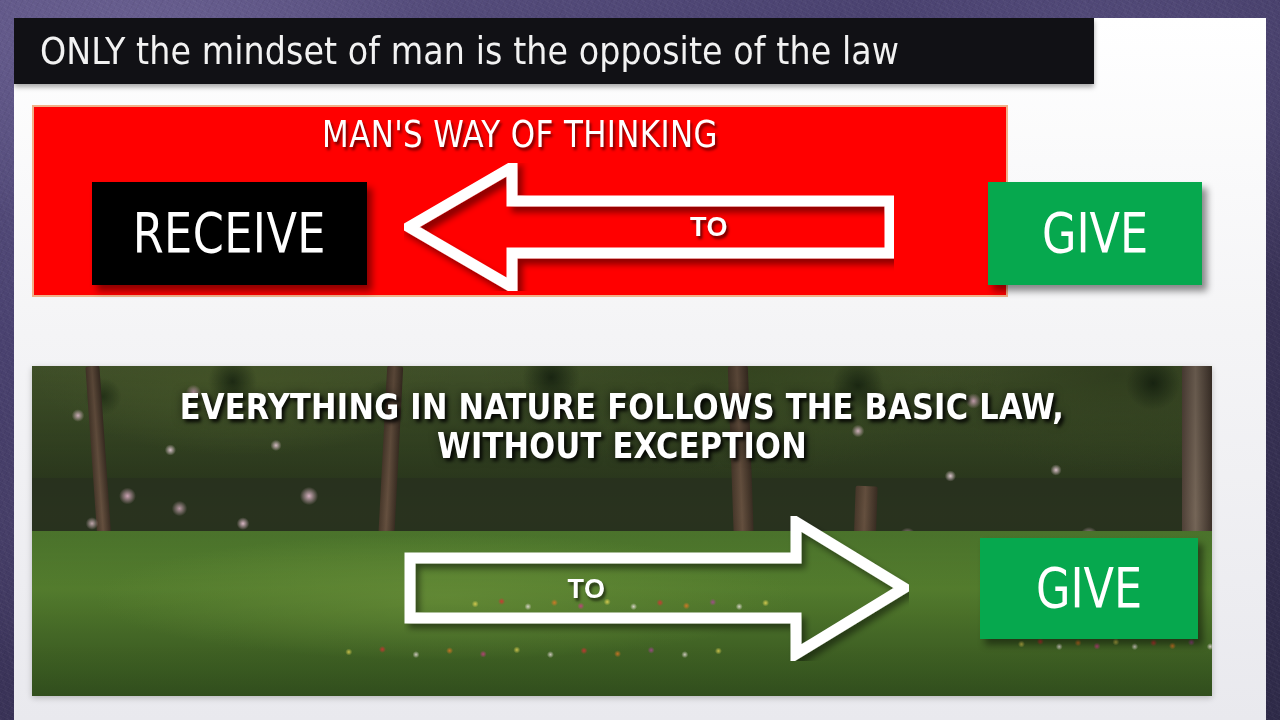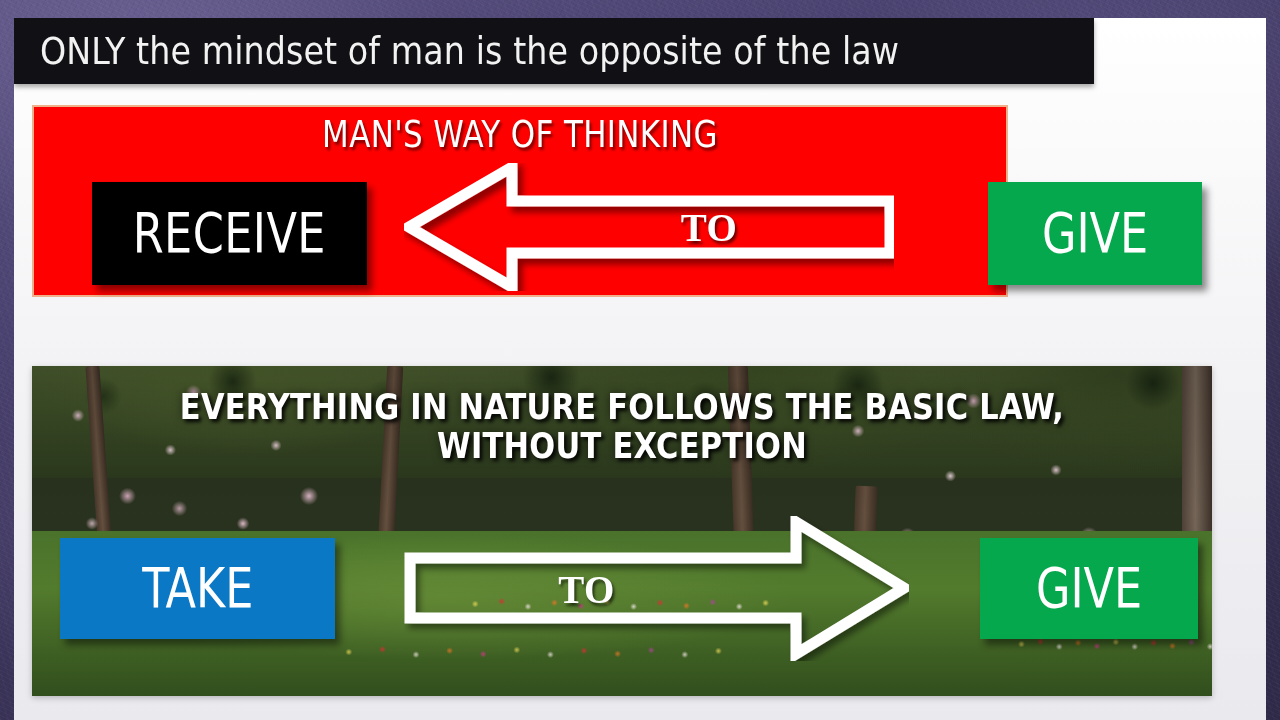--- a/index.html
+++ b/index.html
@@ -74,22 +74,22 @@
   #give-box-top {
     left:954px; top:75px; width:214px; height:103px; background:#06a84e;
   }
   #give-box-top span { font-size:55px; }
 
   
   .arrow-wrap { position:absolute; }
   #arrow-left-wrap { left:370px; top:56px; width:490px; height:128px; }
   .arrow-label {
     position:absolute; left:0; right:0; top:50%; transform:translateY(-50%);
-    text-align:center; color:#ffffff; font-weight:700; font-size:39px;
-    letter-spacing:.5px; font-family:Liberation Serif, serif;
+    text-align:center; color:#ffffff; font-weight:700; font-size:27px;
+    letter-spacing:.5px; font-family:Liberation Sans, sans-serif;
     text-shadow:2px 3px 3px rgba(0,0,0,.6);
     pointer-events:none;
   }
   #arrow-left-label { left:120px; right:0; }
 
   
   #nature-panel {
     position:absolute; left:18px; top:348px; width:1180px; height:330px;
     overflow:hidden; background:#2b3520;
     box-shadow:0 2px 6px rgba(0,0,0,.22);
@@ -246,23 +246,20 @@
         <div class="flowerbed" id="bed-3"></div>
 
       </div>
       <div id="photo-darken"></div>
 
       <div id="nature-heading">
         <div>EVERYTHING IN NATURE FOLLOWS THE BASIC LAW,</div>
         <div>WITHOUT EXCEPTION</div>
       </div>
 
-      <div class="hard-box" id="take-box">
-        <span>TAKE</span>
-      </div>
 
       <div class="arrow-wrap" id="arrow-right-wrap">
         <svg width="505" height="145" viewBox="0 0 505 145">
           <defs>
             <filter id="shadR" x="-20%" y="-20%" width="150%" height="150%">
               <feDropShadow dx="4" dy="5" stdDeviation="3" flood-color="#000000" flood-opacity="0.45"></feDropShadow>
             </filter>
           </defs>
           <polygon points="500,72 392,6 392,42 6,42 6,102 392,102 392,138" fill="none" stroke="#ffffff" stroke-width="11" stroke-linejoin="miter" filter="url(#shadR)"></polygon>
         </svg>

